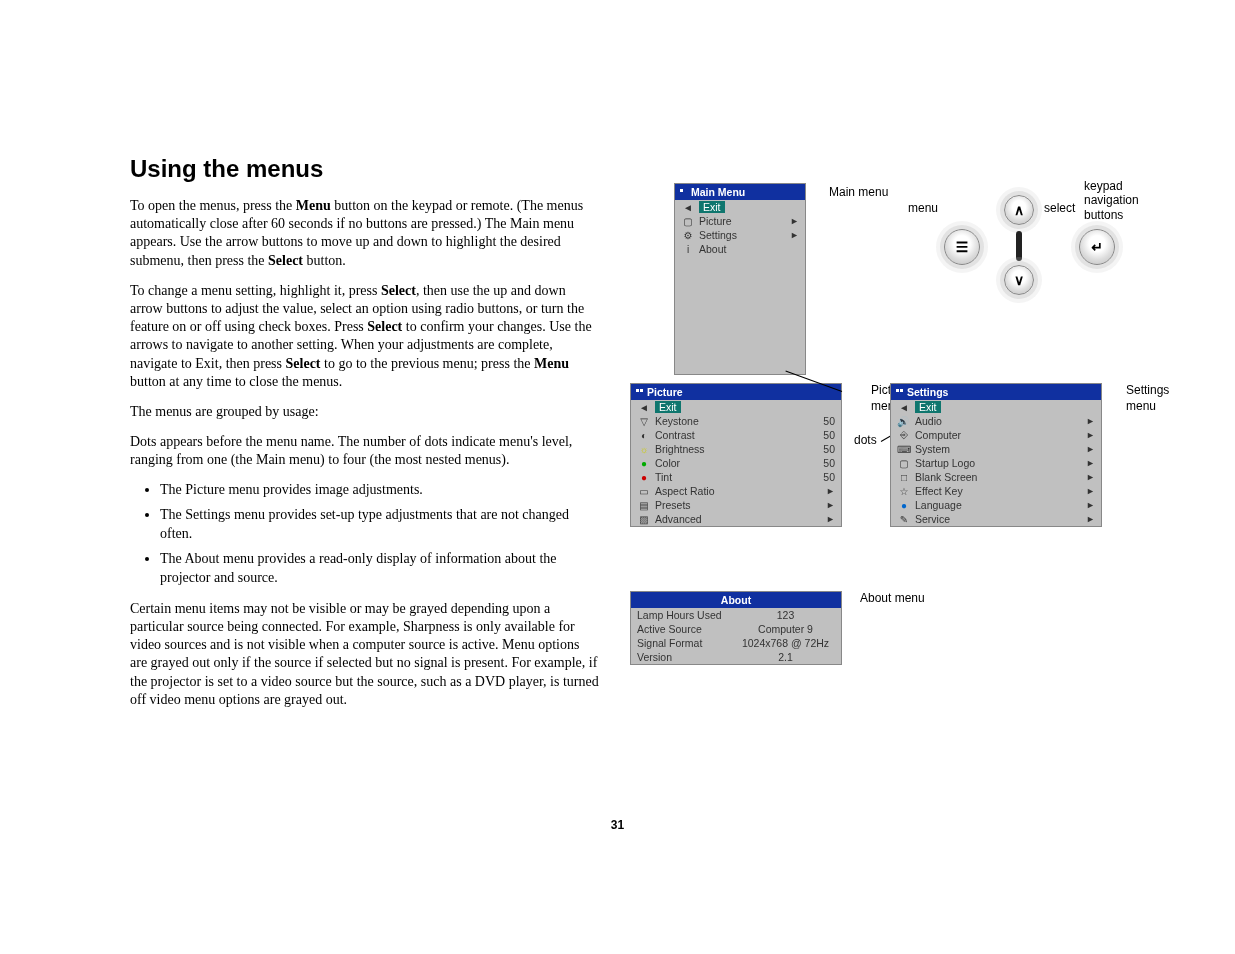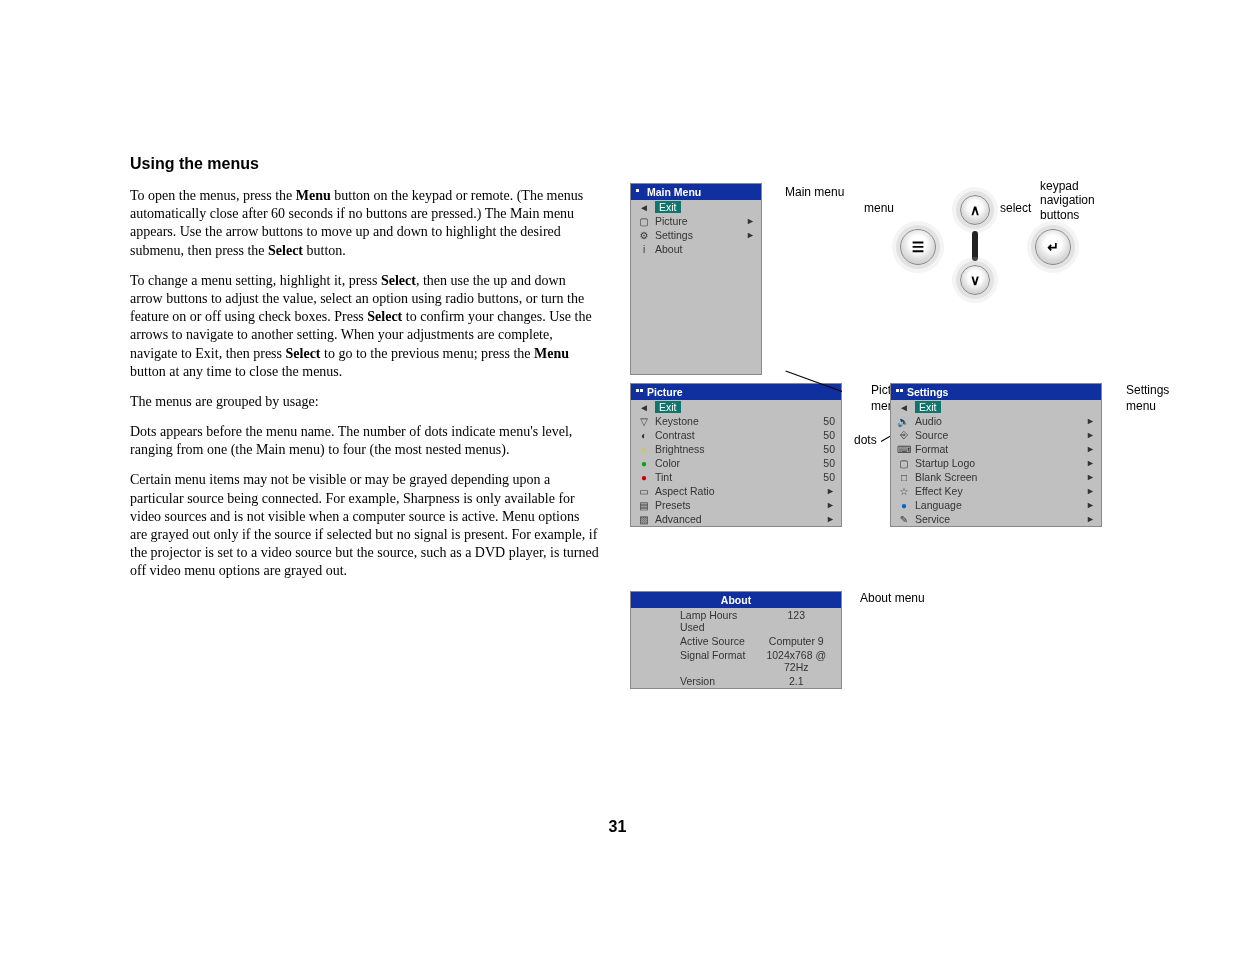--- a/index.html
+++ b/index.html
@@ -25,21 +25,21 @@
   .right-col {
     float: left;
     width: 480px;
     margin-left: 30px;
     font-family: Arial, Helvetica, sans-serif;
     font-size: 12px;
     color: #000;
   }
   h1 {
     font-family: Arial, Helvetica, sans-serif;
-    font-size: 16px;
+    font-size: 24px;
     font-weight: bold;
     margin: 0 0 14px 0;
   }
   p {
     font-size: 14px;
     line-height: 1.3;
     margin: 0 0 12px 0;
   }
   ul {
     margin: 0 0 12px 0;
@@ -50,21 +50,21 @@
     line-height: 1.35;
     margin-bottom: 6px;
   }
   .page-number {
     position: absolute;
     left: 0;
     width: 1235px;
     top: 818px;
     text-align: center;
     font-family: Arial, sans-serif;
-    font-size: 16px;
+    font-size: 12px;
     font-weight: bold;
   }
 
   
   .figure-row { position: relative; margin-bottom: 28px; }
   .label { font-family: Arial, sans-serif; font-size: 12px; }
 
   .menu {
     background: #c0c0c0;
     border: 1px solid #888;
@@ -123,21 +123,21 @@
     color: #333;
   }
   .about-header {
     background: #1030a0;
     color: #fff;
     text-align: center;
     padding: 2px 0;
     font-weight: bold;
   }
   .about-row { display: flex; padding: 1px 6px; }
-  .about-row .k { flex: 1; margin-left: 43px; }
+  .about-row .k { flex: 1; }
   .about-row .v { flex: 1; text-align: center; }
 
   .keypad-btn {
     width: 34px;
     height: 34px;
     border-radius: 50%;
     border: 1px solid #888;
     background: radial-gradient(circle at 50% 40%, #fff 30%, #ddd 60%, #bbb 100%);
     display: flex;
     align-items: center;
@@ -167,27 +167,32 @@
       <span>To open the menus, press the </span><b>Menu</b><span> button on the keypad or remote. (The menus automatically close after 60 seconds if no buttons are pressed.) The Main menu appears. Use the arrow buttons to move up and down to highlight the desired submenu, then press the </span><b>Select</b><span> button.</span>
     </p>
 
     <p>
       <span>To change a menu setting, highlight it, press </span><b>Select</b><span>, then use the up and down arrow buttons to adjust the value, select an option using radio buttons, or turn the feature on or off using check boxes. Press </span><b>Select</b><span> to confirm your changes. Use the arrows to navigate to another setting. When your adjustments are complete, navigate to Exit, then press </span><b>Select</b><span> to go to the previous menu; press the </span><b>Menu</b><span> button at any time to close the menus.</span>
     </p>
 
     <p>The menus are grouped by usage:</p>
     <p>Dots appears before the menu name. The number of dots indicate menu's level, ranging from one (the Main menu) to four (the most nested menus).</p>
 
+    <ul>
+      <li>The Picture menu provides image adjustments.</li>
+      <li>The Settings menu provides set-up type adjustments that are not changed often.</li>
+      <li>The About menu provides a read-only display of information about the projector and source.</li>
+    </ul>
 
     <p>Certain menu items may not be visible or may be grayed depending upon a particular source being connected. For example, Sharpness is only available for video sources and is not visible when a computer source is active. Menu options are grayed out only if the source if selected but no signal is present. For example, if the projector is set to a video source but the source, such as a DVD player, is turned off video menu options are grayed out.</p>
   </div>
 
   <div class="right-col">
 
-    <div class="figure-row" style="height:200px;">
+    <div class="figure-row" style="height:200px;margin-left:44px;">
       <div class="menu main" style="position:absolute; left:0; top:28px; width:130px;">
         <div class="menu-header">
           <span class="dot"></span>
           <span>Main Menu</span>
         </div>
         <div class="menu-row highlight">
           <span class="ico back-arr">◄</span>
           <span class="txt"><span class="txt-box">Exit</span></span>
         </div>
         <div class="menu-row">
@@ -287,26 +292,26 @@
             <span class="ico back-arr">◄</span>
             <span class="txt"><span class="txt-box">Exit</span></span>
           </div>
         <div class="menu-row">
             <span class="ico">🔊</span>
             <span class="txt">Audio</span>
             <span class="arr">►</span>
           </div>
         <div class="menu-row">
             <span class="ico">⎆</span>
-            <span class="txt">Source</span>
+            <span class="txt">Computer</span>
             <span class="arr">►</span>
           </div>
         <div class="menu-row">
             <span class="ico">⌨</span>
-            <span class="txt">Format</span>
+            <span class="txt">System</span>
             <span class="arr">►</span>
           </div>
         <div class="menu-row">
             <span class="ico">▢</span>
             <span class="txt">Startup Logo</span>
             <span class="arr">►</span>
           </div>
         <div class="menu-row">
             <span class="ico">□</span>
             <span class="txt">Blank Screen</span>

